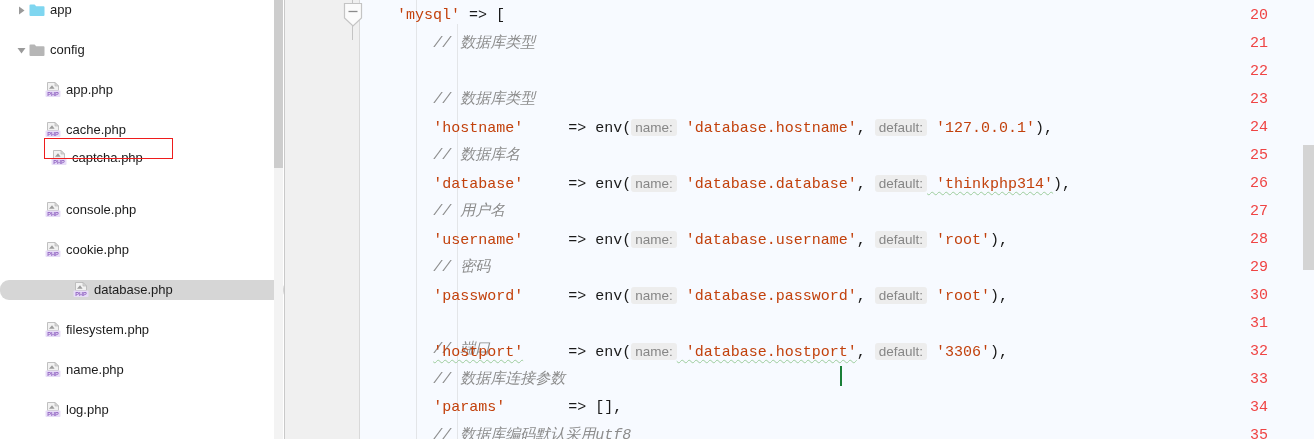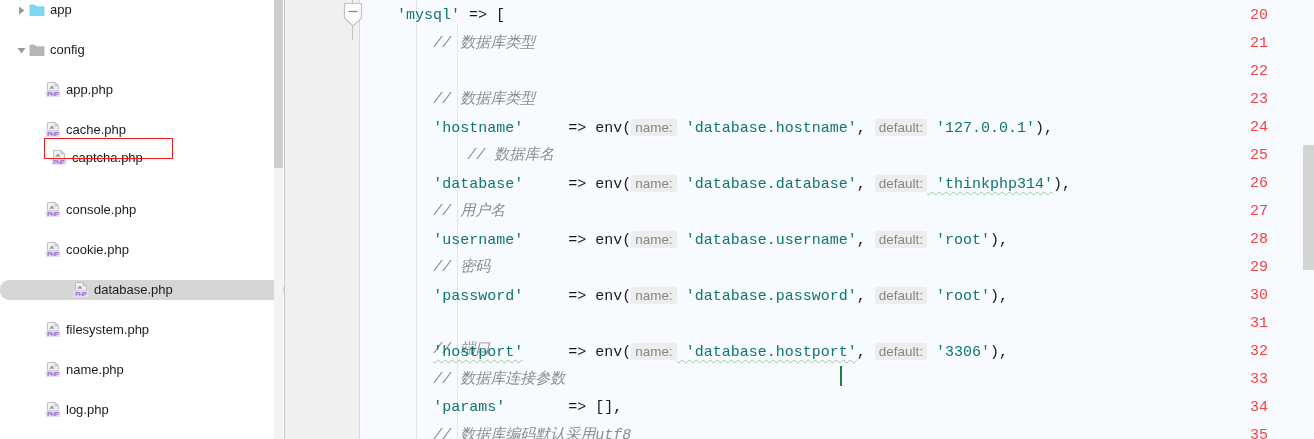--- a/index.html
+++ b/index.html
@@ -162,21 +162,21 @@
   }
   .cline {
     position: absolute;
     left: 0;
     height: 28px;
     line-height: 28px;
     white-space: pre;
     font-family: "Liberation Mono", monospace;
     font-size: 15px;
   }
-  .tok-str   { color: #0f766e; }
+  .tok-str   { color: #c2410c; }
   .tok-punct { color: #1a1a1a; }
   .tok-cmt   { color: #8c8c8c; font-style: italic; }
   .hint {
     background: #ededed;
     color: #868686;
     border-radius: 3px;
     padding: 1px 4px 1px 4px;
     font-size: 13.5px;
     font-family: "Liberation Sans", sans-serif;
     font-style: normal;
@@ -385,21 +385,21 @@
     </div>
 
     <div class="indent-guide" style="left:131px;"></div>
     <div class="indent-guide" style="left:172px;top:24px;height:415px;"></div>
 
     <div id="code">
         <div class="cline" style="top: 2px; left: 36.08px;"><span class="tok-str">'mysql'</span><span class="tok-punct"> =&gt; [</span></div>
         <div class="cline" style="top: 30px; left: 72.16px;"><span class="tok-cmt">// 数据库类型</span></div>
         <div class="cline" style="top: 86px; left: 72.16px;"><span class="tok-cmt">// 数据库类型</span></div>
         <div class="cline" style="top: 114px; left: 72.16px;"><span class="tok-str">'hostname'</span><span class="tok-punct">    </span><span class="tok-punct"> =&gt; env(</span><span class="hint">name:</span><span class="tok-str"> 'database.hostname'</span><span class="tok-punct">, </span><span class="hint">default:</span><span class="tok-str"> '127.0.0.1'</span><span class="tok-punct">),</span></div>
-        <div class="cline" style="top: 142px; left: 72.16px; margin-left: 34px;"><span class="tok-cmt">// 数据库名</span></div>
+        <div class="cline" style="top: 142px; left: 72.16px;"><span class="tok-cmt">// 数据库名</span></div>
         <div class="cline" style="top: 170px; left: 72.16px;"><span class="tok-str">'database'</span><span class="tok-punct">    </span><span class="tok-punct"> =&gt; env(</span><span class="hint">name:</span><span class="tok-str"> 'database.database'</span><span class="tok-punct">, </span><span class="hint">default:</span><span class="tok-str squig"> 'thinkphp314'</span><span class="tok-punct">),</span></div>
         <div class="cline" style="top: 198px; left: 72.16px;"><span class="tok-cmt">// 用户名</span></div>
         <div class="cline" style="top: 226px; left: 72.16px;"><span class="tok-str">'username'</span><span class="tok-punct">    </span><span class="tok-punct"> =&gt; env(</span><span class="hint">name:</span><span class="tok-str"> 'database.username'</span><span class="tok-punct">, </span><span class="hint">default:</span><span class="tok-str"> 'root'</span><span class="tok-punct">),</span></div>
         <div class="cline" style="top: 254px; left: 72.16px;"><span class="tok-cmt">// 密码</span></div>
         <div class="cline" style="top: 282px; left: 72.16px;"><span class="tok-str">'password'</span><span class="tok-punct">    </span><span class="tok-punct"> =&gt; env(</span><span class="hint">name:</span><span class="tok-str"> 'database.password'</span><span class="tok-punct">, </span><span class="hint">default:</span><span class="tok-str"> 'root'</span><span class="tok-punct">),</span></div>
         <div class="cline" style="top: 310px; left: 72.16px; margin-top: 26px;"><span class="tok-cmt">// 端口</span></div>
         <div class="cline" style="top: 338px; left: 72.16px;"><span class="tok-str squig">'hostport'</span><span class="tok-punct">    </span><span class="tok-punct"> =&gt; env(</span><span class="hint">name:</span><span class="tok-str squig"> 'database.hostport'</span><span class="tok-punct">, </span><span class="hint">default:</span><span class="tok-str"> '3306'</span><span class="tok-punct">),</span></div>
         <div class="cline" style="top: 366px; left: 72.16px;"><span class="tok-cmt">// 数据库连接参数</span></div>
         <div class="cline" style="top: 394px; left: 72.16px;"><span class="tok-str">'params'</span><span class="tok-punct">      </span><span class="tok-punct"> =&gt; [],</span></div>
         <div class="cline" style="top: 422px; left: 72.16px;"><span class="tok-cmt">// 数据库编码默认采用utf8</span></div>

